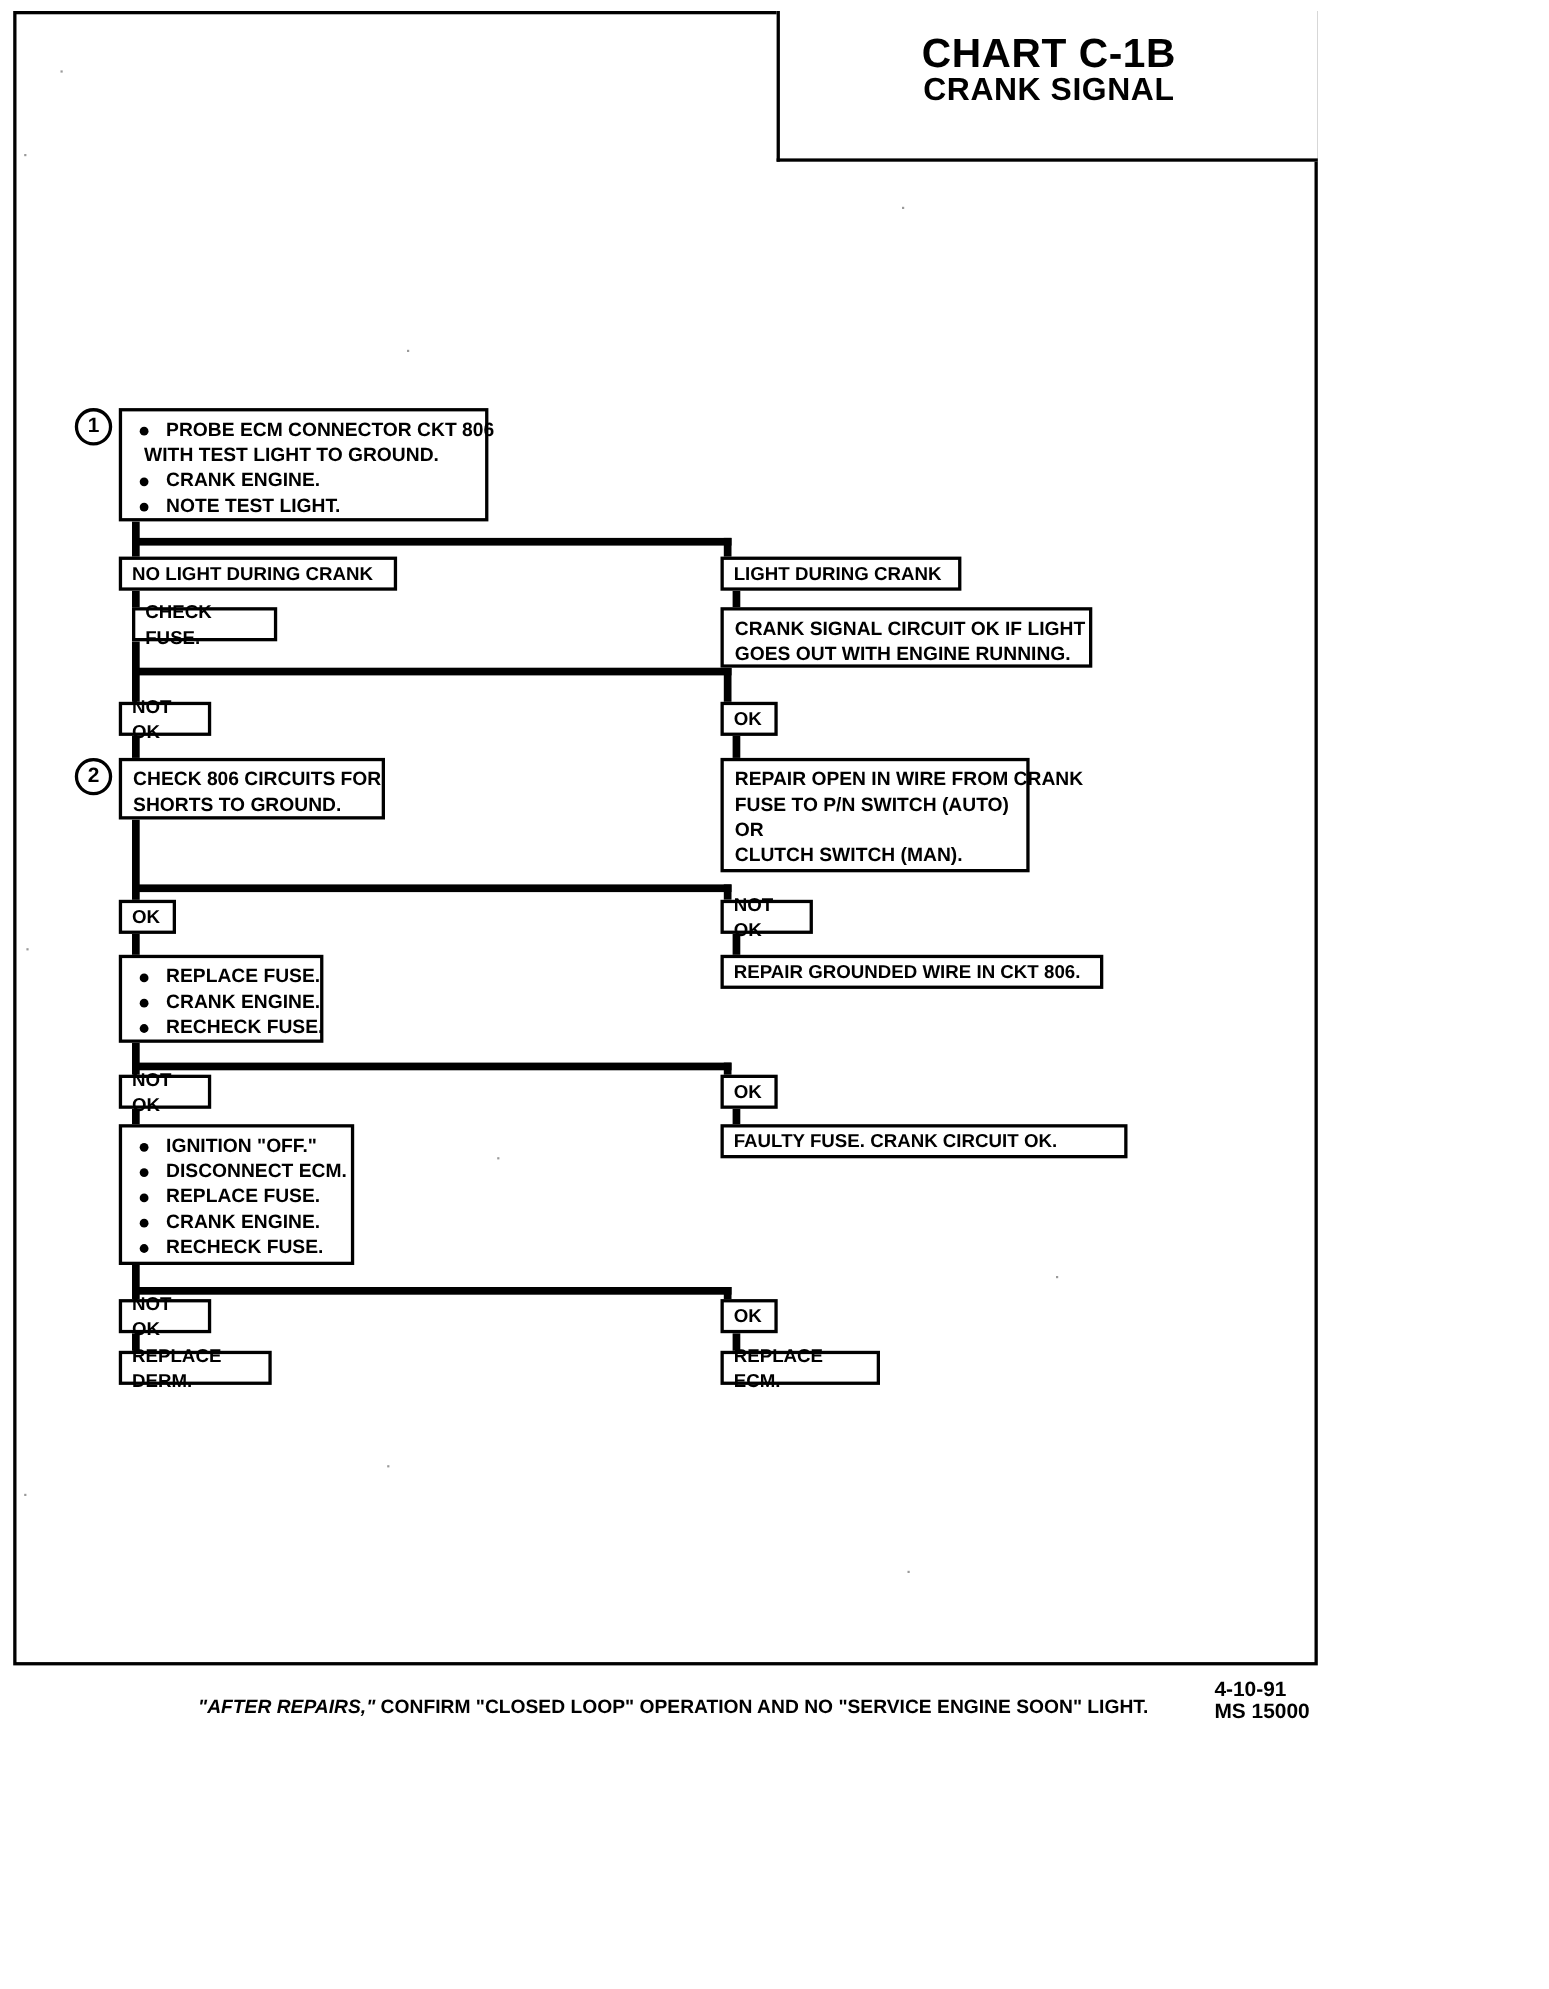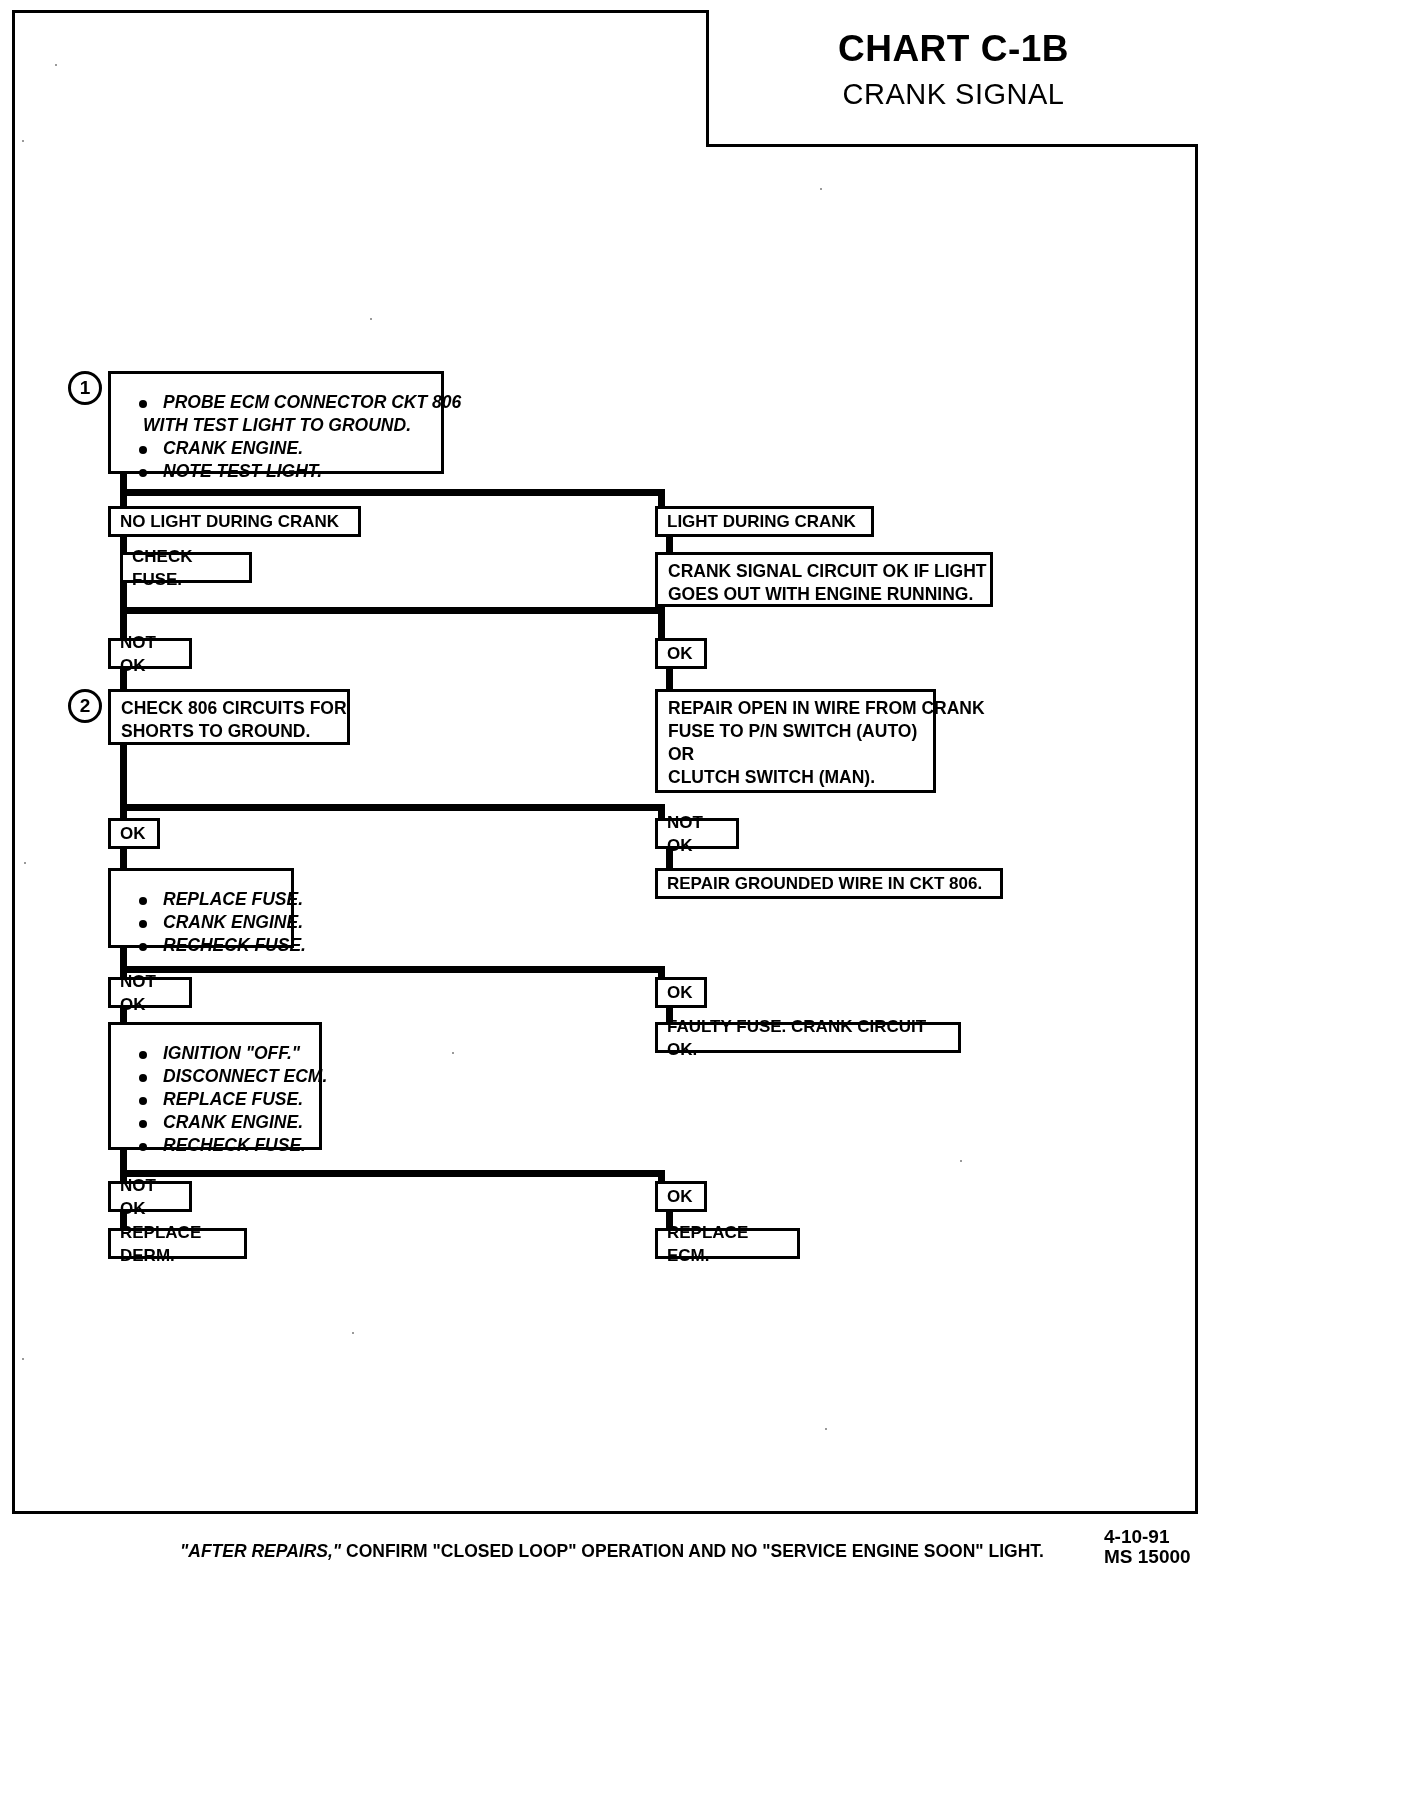--- a/index.html
+++ b/index.html
@@ -49,25 +49,25 @@
     width: 100%;
     text-align: center;
     font-size: 37px;
     font-weight: bold;
     letter-spacing: 0.5px;
     color: #000;
   }
   .title-sub {
     position: absolute;
     left: 0;
-    top: 68px;
+    top: 56px;
     width: 100%;
     text-align: center;
     font-size: 29px;
-    font-weight: normal;
+    font-weight: bold;
     letter-spacing: 0.5px;
     color: #000;
   }
 
   
   .fbox {
     position: absolute;
     border: 3px solid #000;
     box-sizing: border-box;
     background: #fff;
@@ -78,24 +78,23 @@
     padding: 5px 9px 5px 10px;
     z-index: 5;
   }
   .fbox.small {
     font-size: 17px;
     padding: 3px 9px 3px 9px;
     display: flex;
     align-items: center;
   }
   .fbox ul {
-    margin: 12px;
+    margin: 0;
     padding: 0;
     list-style: none;
-    font-style: italic;
   }
   .fbox li {
     position: relative;
     padding-left: 30px;
     white-space: nowrap;
   }
   .fbox li::before {
     content: "";
     position: absolute;
     left: 6px;
@@ -301,21 +300,21 @@
   <div class="fbox" style="left:108px; top:1022px; width:214px; height:128px;">
     <ul>
       <li>IGNITION "OFF."</li>
       <li>DISCONNECT ECM.</li>
       <li>REPLACE FUSE.</li>
       <li>CRANK ENGINE.</li>
       <li>RECHECK FUSE.</li>
     </ul>
   </div>
 
-  <div class="fbox small" style="left:655px; top:1022px; width:306px; height:31px;">
+  <div class="fbox small" style="left:655px; top:1022px; width:370px; height:31px;">
     <span>FAULTY FUSE.  CRANK CIRCUIT OK.</span>
   </div>
 
   <div class="conn" style="left:120px; top:1150px; width:7px;   height:44px;"></div>
   <div class="conn" style="left:120px; top:1170px; width:545px; height:7px;"></div>
   <div class="conn" style="left:658px; top:1170px; width:7px;   height:12px;"></div>
 
   <div class="fbox small" style="left:108px; top:1181px; width:84px; height:31px;">
     <span>NOT OK</span>
   </div>

